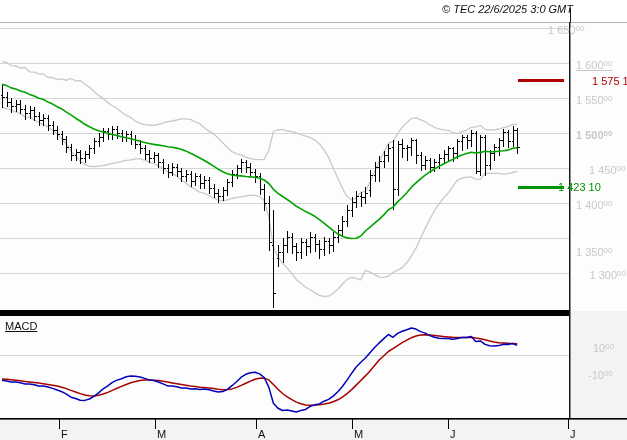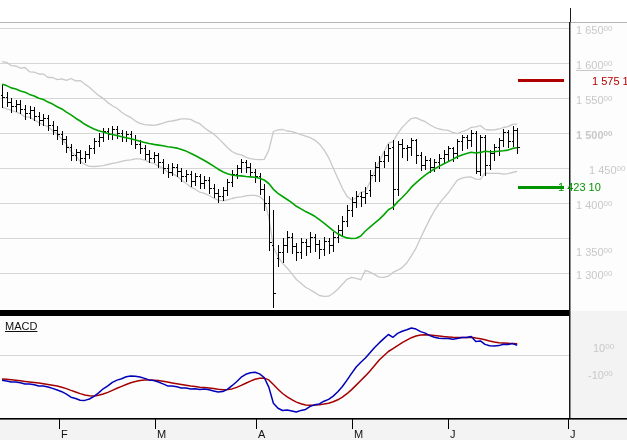--- a/index.html
+++ b/index.html
@@ -68,35 +68,36 @@
       <rect x="0" y="418" width="627" height="1.6" fill="#000"></rect>
       <line x1="59.5" y1="418" x2="59.5" y2="429" stroke="#000" stroke-width="1" shape-rendering="crispEdges"></line>
       <line x1="155.5" y1="418" x2="155.5" y2="429" stroke="#000" stroke-width="1" shape-rendering="crispEdges"></line>
       <line x1="256.5" y1="418" x2="256.5" y2="429" stroke="#000" stroke-width="1" shape-rendering="crispEdges"></line>
       <line x1="352.5" y1="418" x2="352.5" y2="429" stroke="#000" stroke-width="1" shape-rendering="crispEdges"></line>
       <line x1="448.5" y1="418" x2="448.5" y2="429" stroke="#000" stroke-width="1" shape-rendering="crispEdges"></line>
       <line x1="568.5" y1="418" x2="568.5" y2="429" stroke="#000" stroke-width="1" shape-rendering="crispEdges"></line>
     </svg>
 
 
+  <div class="copyright">© TEC 22/6/2025 3:0 GMT</div>
 
   <div class="macd-title">MACD</div>
 
   <div class="lvl lvl-red" style="color: rgb(176, 0, 0);">1 575 10</div>
   <div class="lvl lvl-green" style="color: rgb(0, 149, 0);">1 423 10</div>
 
   <div id="gen-labels">
-      <div class="ytick" style="left: 576px; top: 23px;">1 650<span class="sup">00</span></div>
+      <div class="ytick" style="left: 548px; top: 23px;">1 650<span class="sup">00</span></div>
       <div class="ytick" style="left: 576px; top: 58px; text-decoration: underline;">1 600<span class="sup">00</span></div>
       <div class="ytick" style="left: 576px; top: 93px;">1 550<span class="sup">00</span></div>
       <div class="ytick" style="left: 576px; top: 128px; font-weight: bold;">1 500<span class="sup">00</span></div>
       <div class="ytick" style="left: 589px; top: 163px;">1 450<span class="sup">00</span></div>
       <div class="ytick" style="left: 576px; top: 198px;">1 400<span class="sup">00</span></div>
       <div class="ytick" style="left: 576px; top: 245px;">1 350<span class="sup">00</span></div>
-      <div class="ytick" style="left: 576px; top: 268px;">1 300<span class="sup">00</span></div>
+      <div class="ytick" style="left: 576px; top: 268px; text-align: right;">1 300<span class="sup">00</span></div>
       <div class="ytick" style="left: 593px; top: 341px;">10<span class="sup">00</span></div>
       <div class="ytick" style="left: 588px; top: 368px;">-10<span class="sup">00</span></div>
       <div class="xtick" style="left: 61px; top: 428px;">F</div>
       <div class="xtick" style="left: 157px; top: 428px;">M</div>
       <div class="xtick" style="left: 258px; top: 428px;">A</div>
       <div class="xtick" style="left: 354px; top: 428px;">M</div>
       <div class="xtick" style="left: 450px; top: 428px;">J</div>
       <div class="xtick" style="left: 570px; top: 428px;">J</div>
     </div>
 </div>

